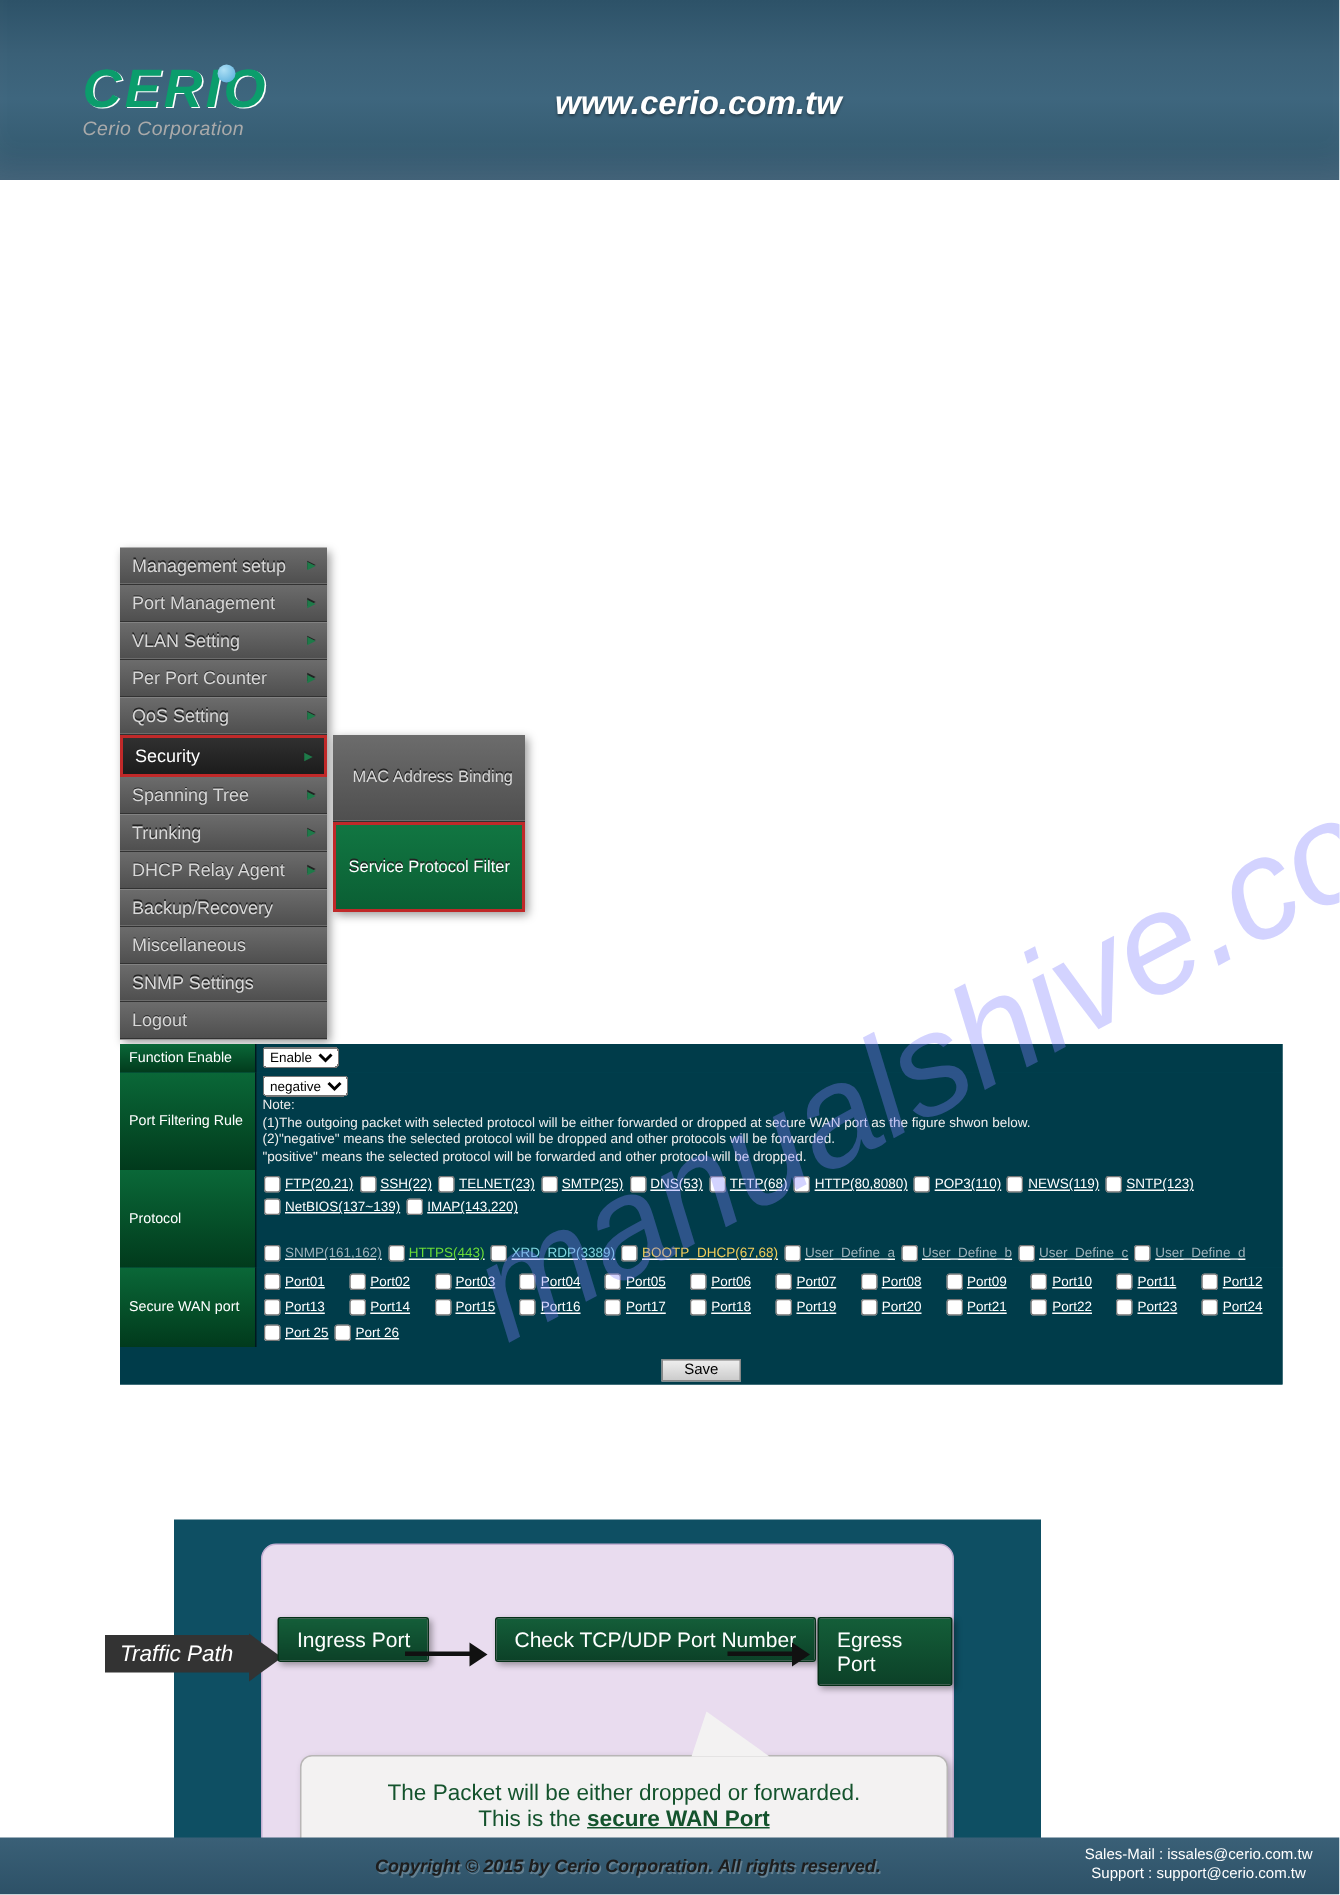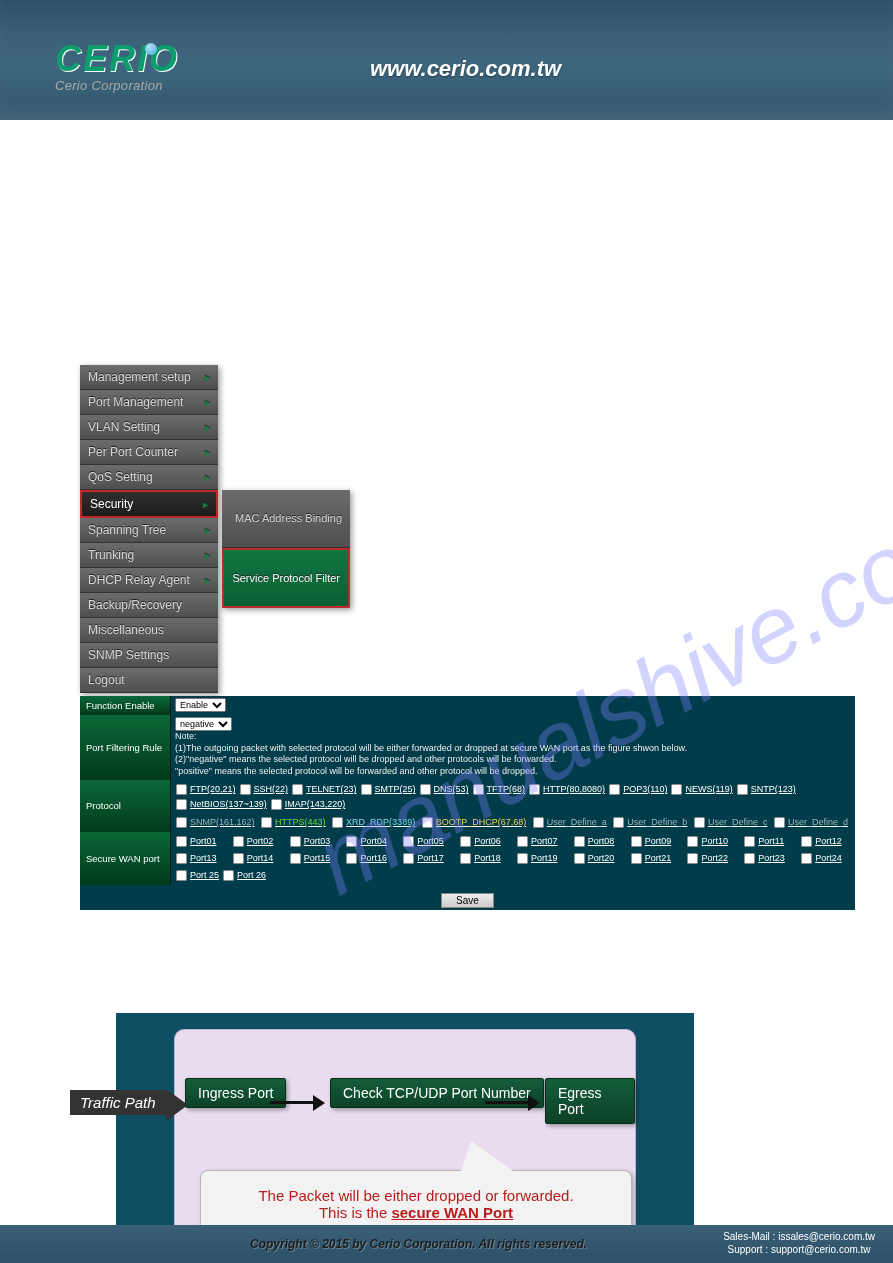--- a/index.html
+++ b/index.html
@@ -207,21 +207,21 @@
   .arr1{left:95px; width:45px;}
   .arr2{left:310px; width:45px;}
   .callout{
     position:absolute; left:25px; top:140px;
     width:410px; padding:16px 10px;
     background:#f3f2f2;
     border:1px solid #b8b6b6;
     border-radius:8px;
     font-size:15px; text-align:center;
     box-shadow:2px 2px 5px rgba(0,0,0,0.25);
-    color:#b91c1c;
+    color:#14532d;
   }
   .callout::before{
     content:''; position:absolute; top:-30px; left:260px;
     border-bottom:30px solid #f3f2f2;
     border-left:10px solid transparent;
     border-right:42px solid transparent;
   }
   .callout .ul{text-decoration:underline; font-weight:bold;}
   
   .footer{
@@ -387,21 +387,21 @@
                 </label>
                 <label class="chk">
                   <input type="checkbox" style="">
                   <span>NetBIOS(137~139)</span>
                 </label>
                 <label class="chk">
                   <input type="checkbox" style="">
                   <span>IMAP(143,220)</span>
                 </label>
               </div>
-          <div class="chk-row" id="proto-row2" style="margin-top:3px;justify-content:space-between;">
+          <div class="chk-row" id="proto-row2" style="margin-top:16px;">
                 <label class="chk">
                   <input type="checkbox" style="">
                   <span class="muted">SNMP(161,162)</span>
                 </label>
                 <label class="chk">
                   <input type="checkbox" style="">
                   <span class="link-green">HTTPS(443)</span>
                 </label>
                 <label class="chk">
                   <input type="checkbox" style="">

